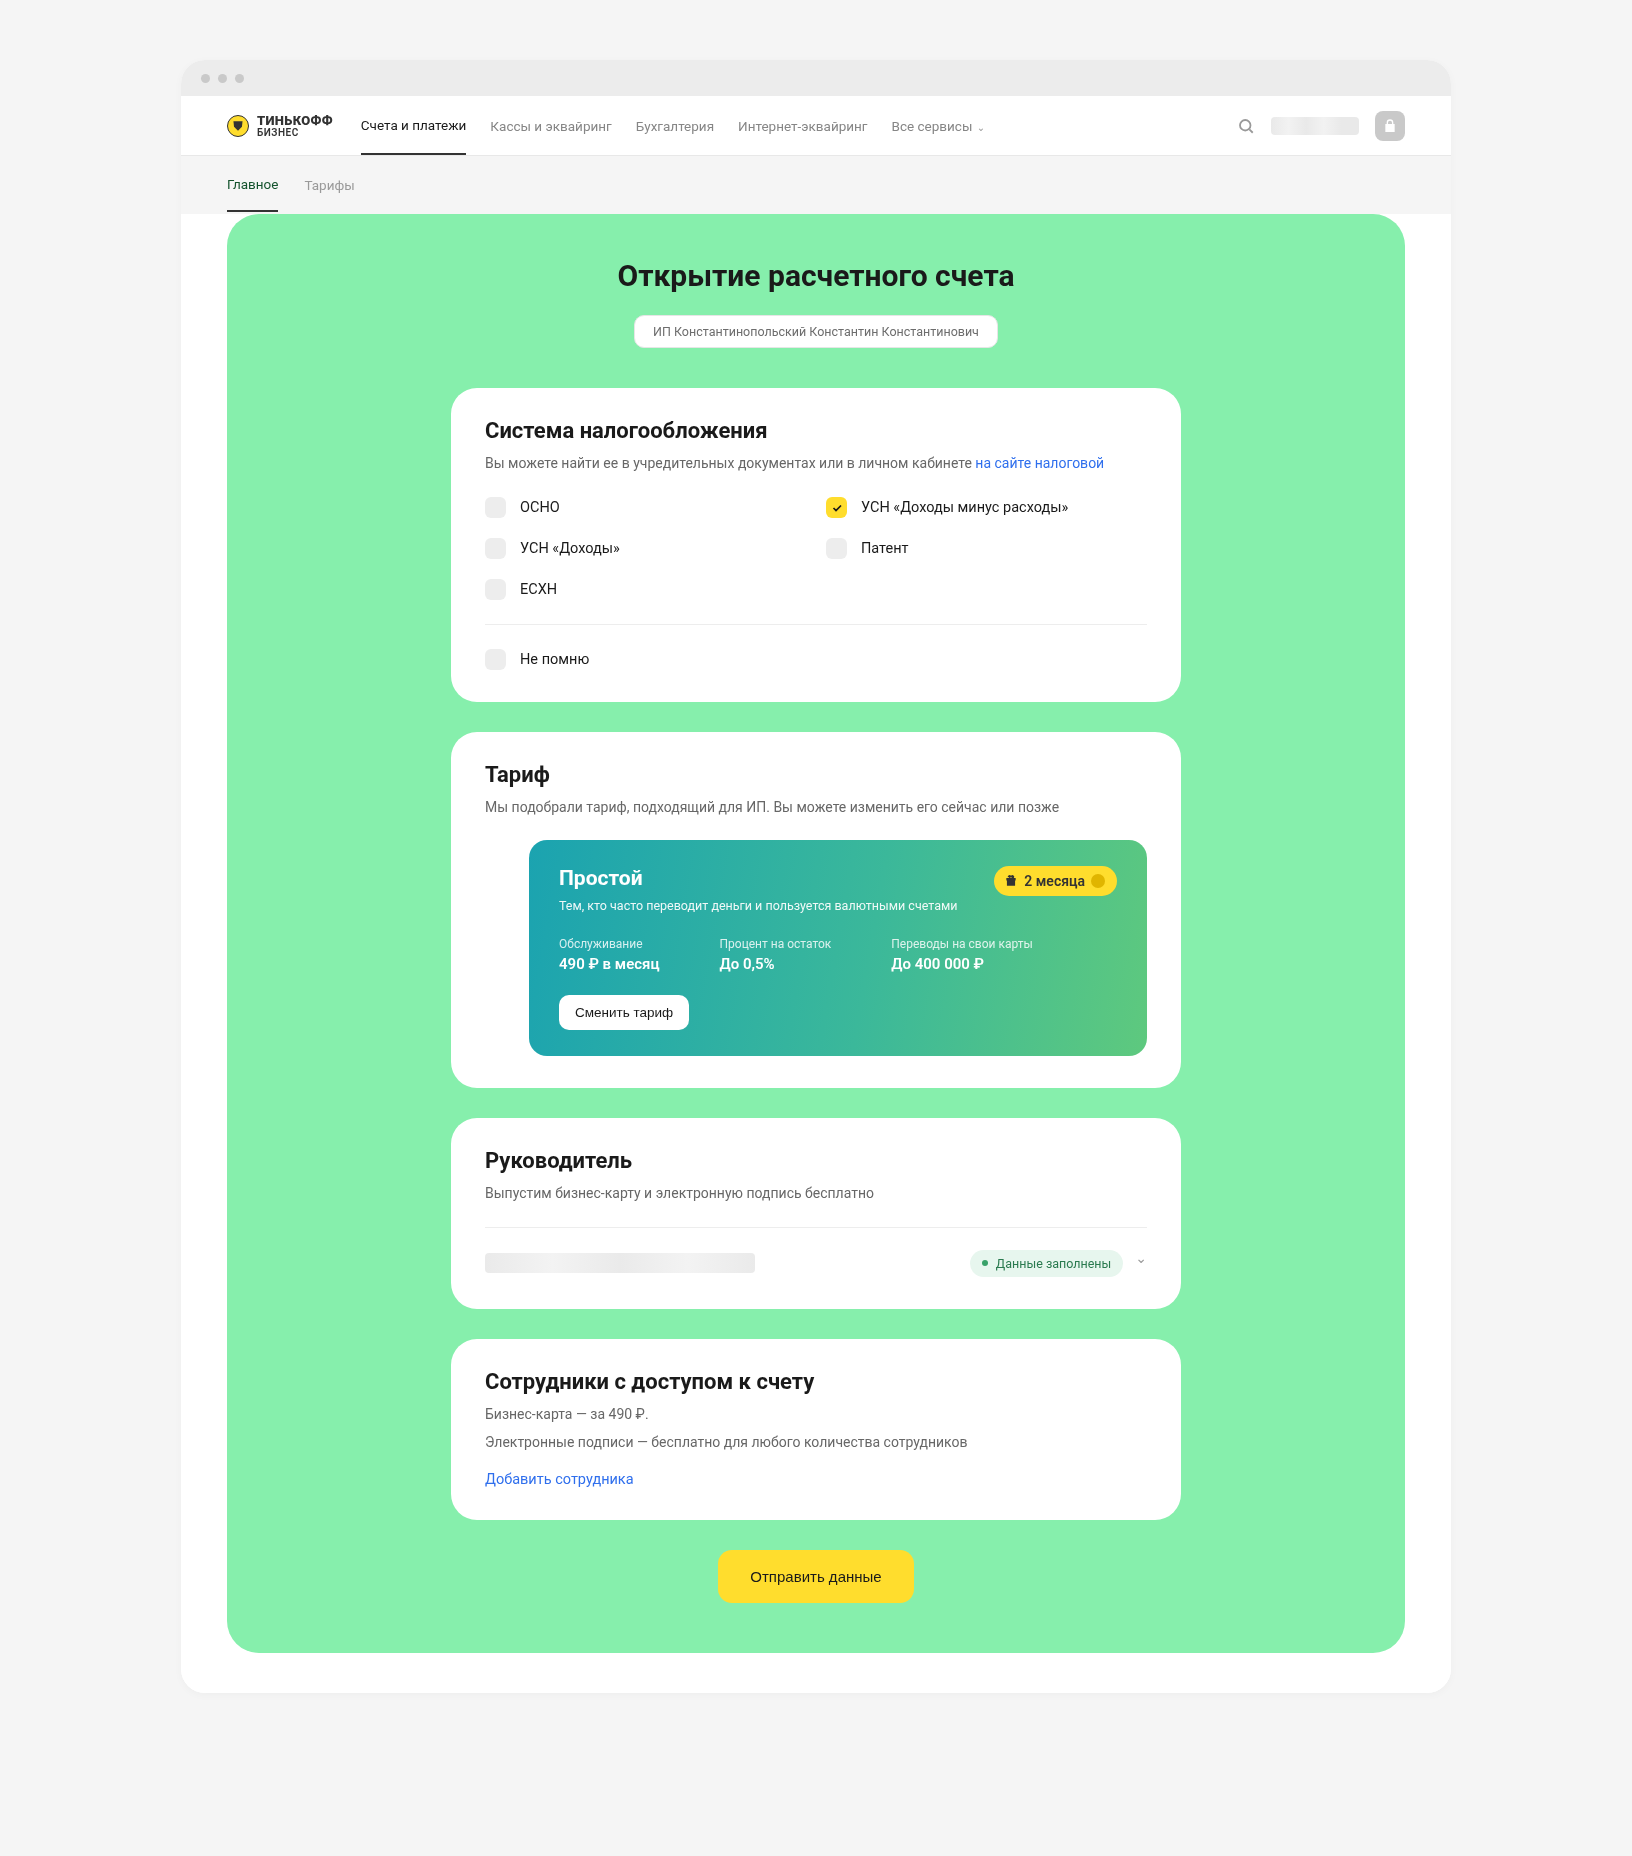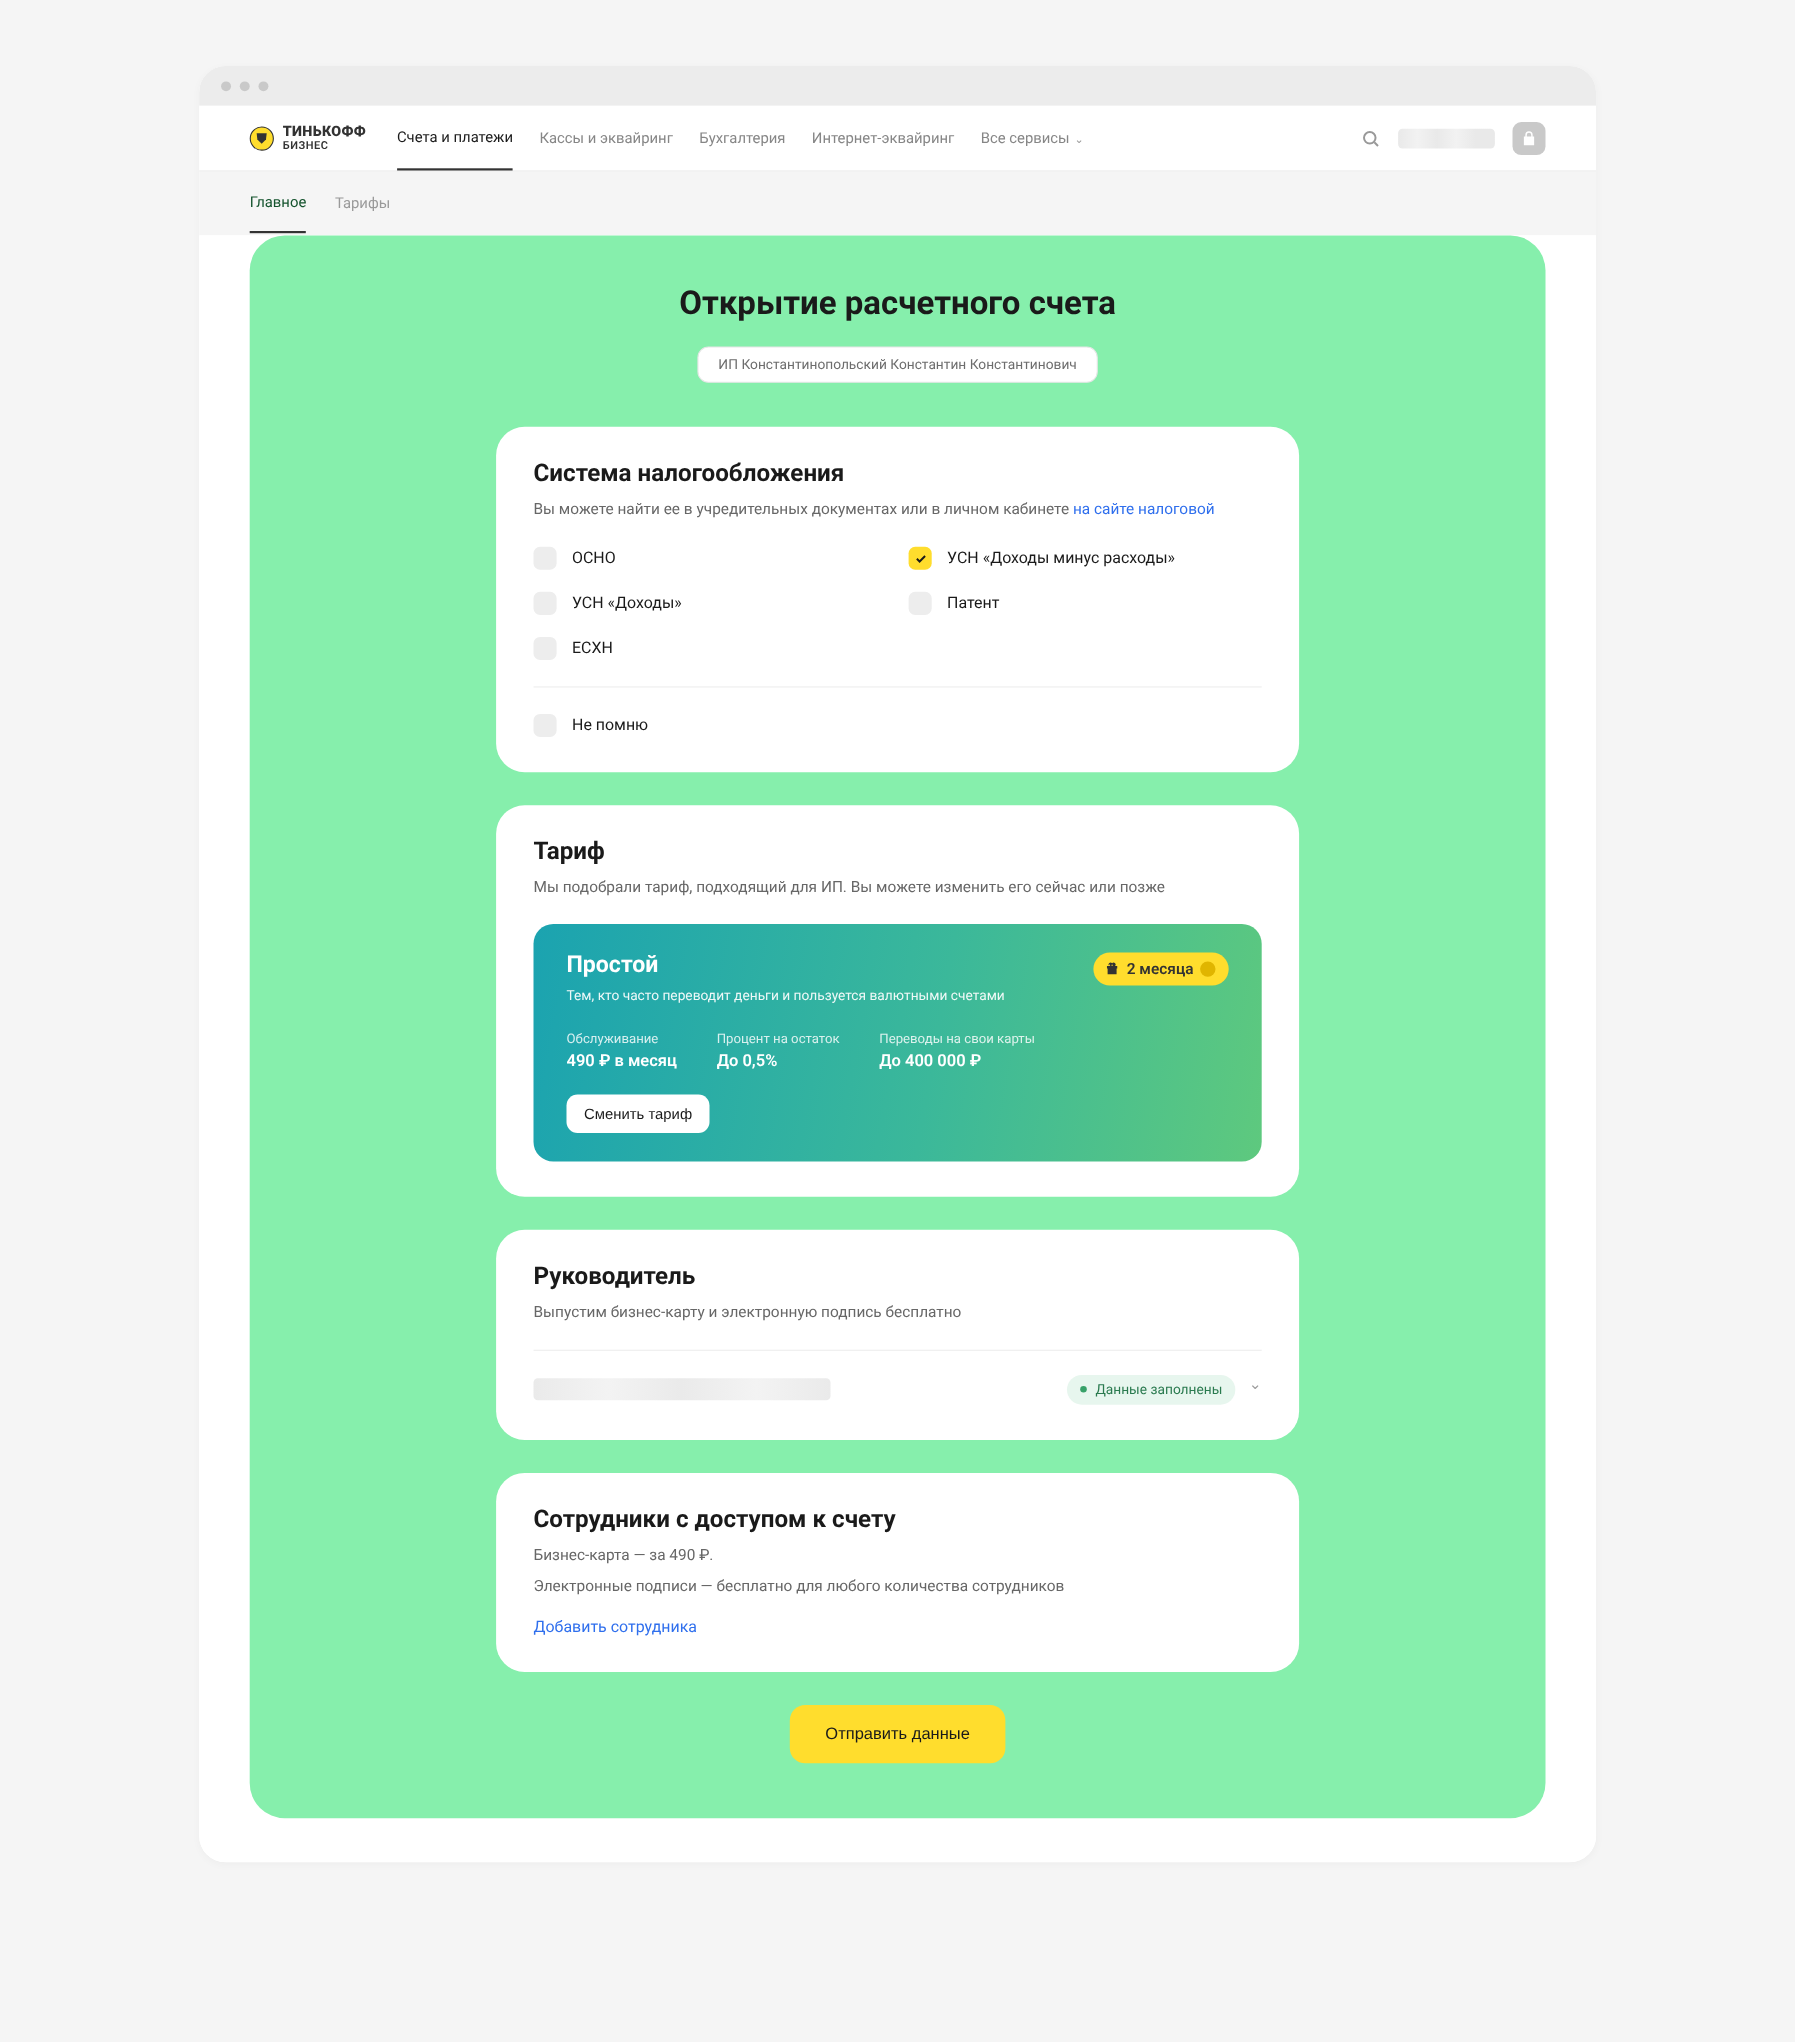--- a/index.html
+++ b/index.html
@@ -34,27 +34,27 @@
     .card .desc a { color:#2f6fed; text-decoration:none; }
     .tax-grid { display:grid; grid-template-columns:1fr 1fr; column-gap:30px; row-gap:22px; margin-top:24px;gap:20px; }
     .tax-grid.single { grid-template-columns:1fr; }
     .opt { display:flex; align-items:center; gap:14px; cursor:pointer; }
     .box { width:21px; height:21px; border-radius:6px; background:#EDEDED; flex-shrink:0; display:flex; align-items:center; justify-content:center; }
     .box.checked { background:#FFDD2D; }
     .box.checked svg { display:block; }
     .box svg { display:none; }
     .opt span { font-size:14.5px; color:#1a1a1a; }
     .divider { height:1px; background:#EDEDED; margin:24px 0 22px; }
-    .tariff-card { border-radius:18px; padding:26px 30px 26px; background:linear-gradient(100deg,#1BA3B0 0%, #3BB89A 55%, #5EC97E 100%); color:#fff; margin-top:22px; position:relative; }
+    .tariff-card { border-radius:18px; padding:26px 30px 26px; background:linear-gradient(100deg,#1BA3B0 0%, #3BB89A 55%, #5EC97E 100%); color:#fff; margin-top:22px; position:relative;margin-left:44px; }
     .tariff-head { display:flex; justify-content:space-between; align-items:flex-start; }
     .tariff-name { font-size:21px; font-weight:700; margin-bottom:8px; }
     .tariff-sub { font-size:12.5px; opacity:.92; }
     .promo { background:#FFDD2D; color:#333; font-size:14px; font-weight:600; border-radius:999px; padding:7px 12px 7px 10px; display:flex; align-items:center; gap:6px; }
     .promo .coin { width:14px; height:14px; border-radius:50%; background:#E0B500; display:inline-block; }
-    .tariff-cols { display:flex; gap:36px; margin-top:24px; }
+    .tariff-cols { display:flex; gap:60px; margin-top:24px; }
     .tc-label { font-size:12px; opacity:.82; margin-bottom:4px; }
     .tc-val { font-size:15px; font-weight:600; }
     .change-btn { margin-top:22px; background:#fff; color:#1a1a1a; border:none; font-size:13.5px; padding:10px 16px; border-radius:10px; cursor:pointer; font-weight:500;}
     .leader-row { display:flex; justify-content:space-between; align-items:center; }
     .leader-mask { width:270px; height:20px; border-radius:4px; background:linear-gradient(90deg,#EAEAEA 0,#F3F3F3 25%,#EAEAEA 50%,#F3F3F3 75%,#EAEAEA 100%); filter:blur(.3px); }
     .pill { background:#E7F6EE; color:#2a7a4f; font-size:12.5px; padding:6px 12px; border-radius:999px; display:flex; align-items:center; gap:8px; }
     .pill::before { content:''; width:6px; height:6px; border-radius:50%; background:#38a169; }
     .chev-down { color:#9c9c9c; font-size:14px; margin-left:12px;}
     .link-action { color:#2f6fed; font-size:14.5px; text-decoration:none; display:inline-block; margin-top:18px; cursor:pointer;}
     .submit-wrap { text-align:center; margin-top:12px; }

